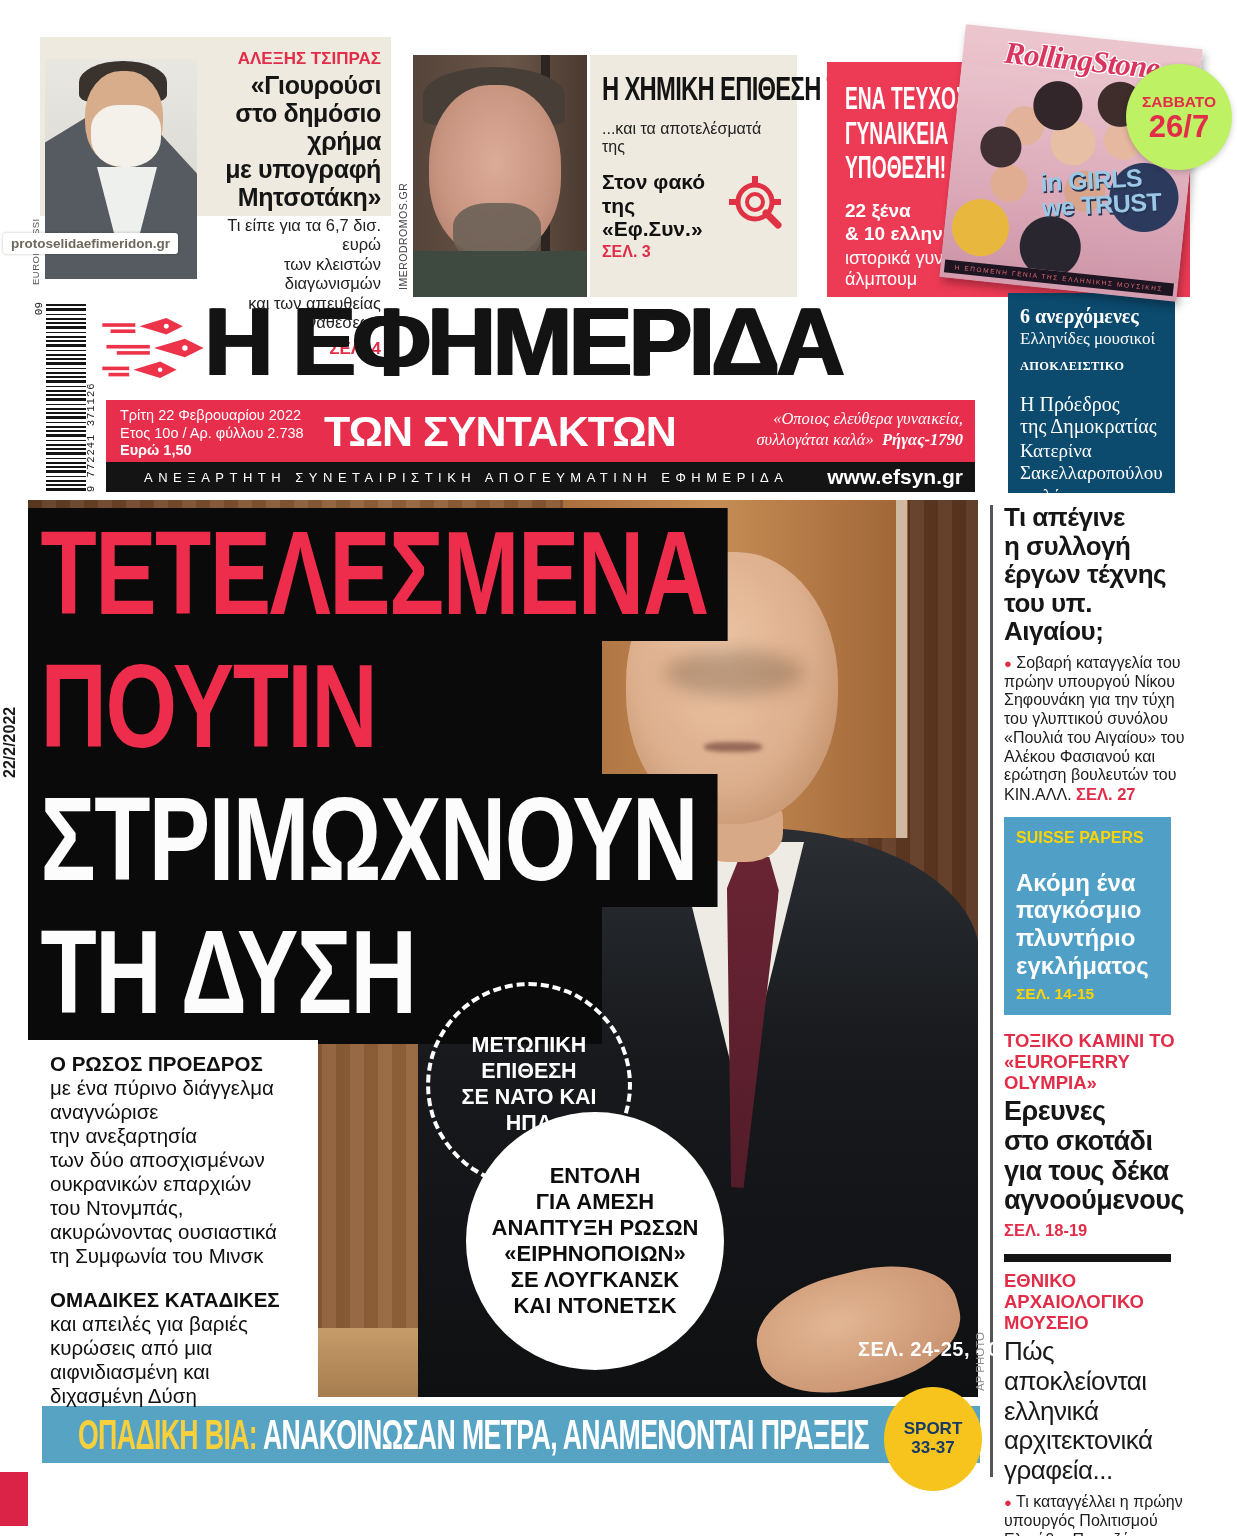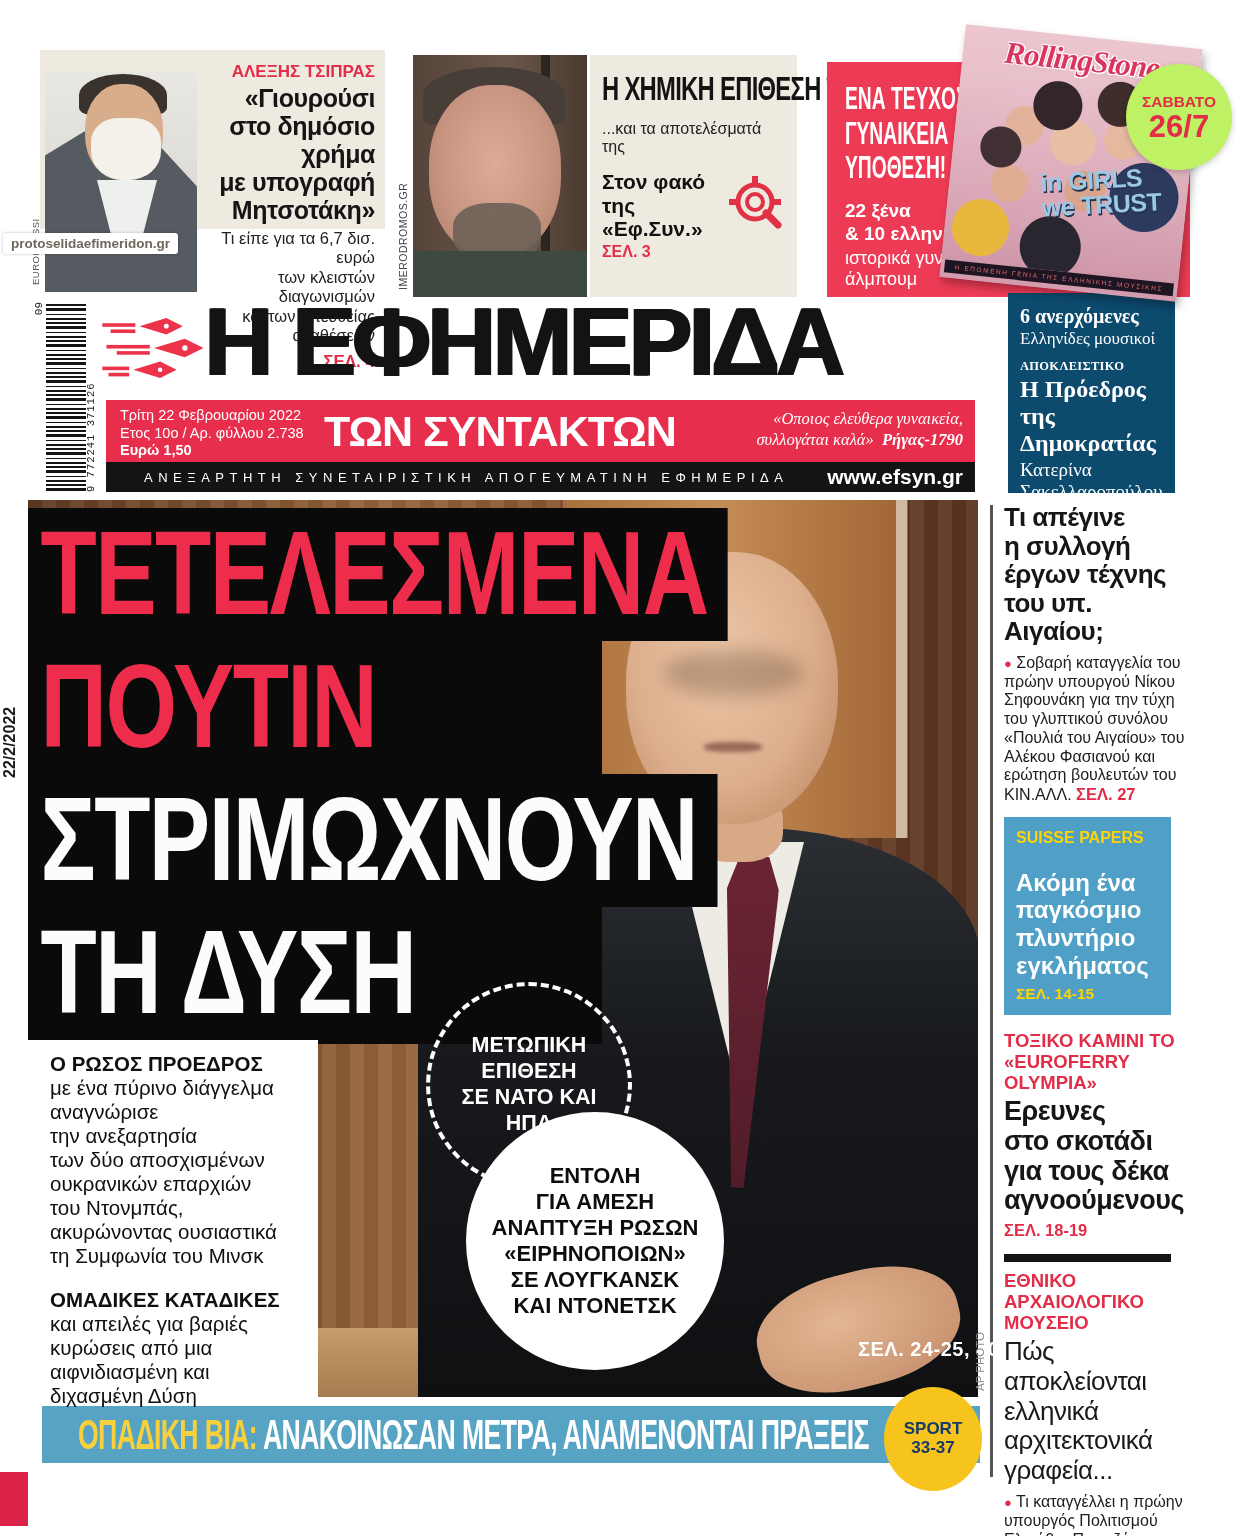--- a/index.html
+++ b/index.html
@@ -5,21 +5,21 @@
   html,body{margin:0;padding:0;background:#777;}
   #page{position:relative;width:1237px;height:1536px;background:#fff;overflow:hidden;
         font-family:"Liberation Sans","DejaVu Sans",sans-serif;color:#111;}
   .abs{position:absolute;}
   .pre{white-space:pre-line;}
   .vtx{writing-mode:vertical-rl;transform:rotate(180deg);}
   .cream{background:#efeadf;}
   .serif{font-family:"Liberation Serif","DejaVu Serif",serif;}
 
   
-  #tsipras-panel{left:40px;top:50px;width:345px;height:179px;}
+  #tsipras-panel{left:40px;top:37px;width:345px;height:179px;padding-left:6px;}
   #tsipras-photo{left:5px;top:22px;width:152px;height:220px;overflow:hidden;
      background:linear-gradient(180deg,#e9e7e2 0%,#dcdad4 60%,#cfccc5 100%);}
   .t-suit{position:absolute;left:0;top:0;width:100%;height:100%;
      background:#565b61;clip-path:polygon(0 38%,52% 16%,100% 52%,100% 100%,0 100%);}
   .t-hair{position:absolute;left:34px;top:2px;width:88px;height:42px;background:#39322d;border-radius:50% 50% 20% 20%;}
   .t-head{position:absolute;left:40px;top:12px;width:78px;height:96px;background:#d7ad8c;border-radius:46%;}
   .t-mask{position:absolute;left:46px;top:46px;width:70px;height:62px;background:#f3f1ea;border-radius:38% 38% 46% 46%;}
   .t-shirt{position:absolute;left:52px;top:108px;width:60px;height:70px;background:#eef0ee;clip-path:polygon(0 0,100% 0,70% 100%,30% 100%);}
   #tsipras-text{right:10px;top:12px;width:186px;text-align:right;}
   #tsipras-text .kick{font-size:17px;font-weight:bold;color:#e22c48;margin-bottom:2px;}
@@ -51,21 +51,21 @@
      padding:20px 0 0 18px;box-sizing:border-box;}
   #promo-top .ptitle{font-size:31px;font-weight:bold;line-height:1.12;transform:scaleX(.62);
      transform-origin:0 0;white-space:pre;letter-spacing:0;}
   #promo-top .psub-b{font-size:19px;font-weight:bold;line-height:1.2;margin-top:14px;}
   #promo-top .psub{font-size:18px;line-height:1.2;margin-top:2px;}
   #promo-bottom{left:1008px;top:293px;width:167px;height:200px;background:#0c4a6e;color:#fff;
      padding:12px 12px;box-sizing:border-box;}
   #promo-bottom .i1b{font-size:20px;font-weight:bold;}
   #promo-bottom .i1{font-size:17px;margin-top:1px;}
   #promo-bottom .kick{font-size:12.5px;font-weight:bold;margin-top:10px;letter-spacing:.3px;}
-  #promo-bottom .i2b{font-size:24px;font-weight:bold;line-height:1.12;margin-top:2px;}
+  #promo-bottom .i2b{font-size:20px;font-weight:normal;line-height:1.12;margin-top:19px;}
   #promo-bottom .i2{font-size:19px;line-height:1.18;margin-top:2px;}
 
   #rs-cover{left:952px;top:36px;width:238px;height:254px;transform:rotate(6deg);z-index:2;
      background:linear-gradient(180deg,#ecc6cf,#dfadbc 60%,#d29cae);box-shadow:3px 5px 9px rgba(0,0,0,.3);overflow:hidden;}
   #rs-logo{position:absolute;left:0;right:0;top:6px;text-align:center;font-family:"Liberation Serif","DejaVu Serif",serif;
      font-weight:bold;font-style:italic;font-size:31px;color:#d9355f;letter-spacing:-1px;
      text-shadow:1px 1px 0 #fff,-1px -1px 0 #fff,1px -1px 0 #fff,-1px 1px 0 #fff;}
   #rs-photo{position:absolute;left:0;top:40px;width:100%;height:196px;
      background:
       radial-gradient(circle at 42% 16%, #33262a 0 24px, transparent 25px),

